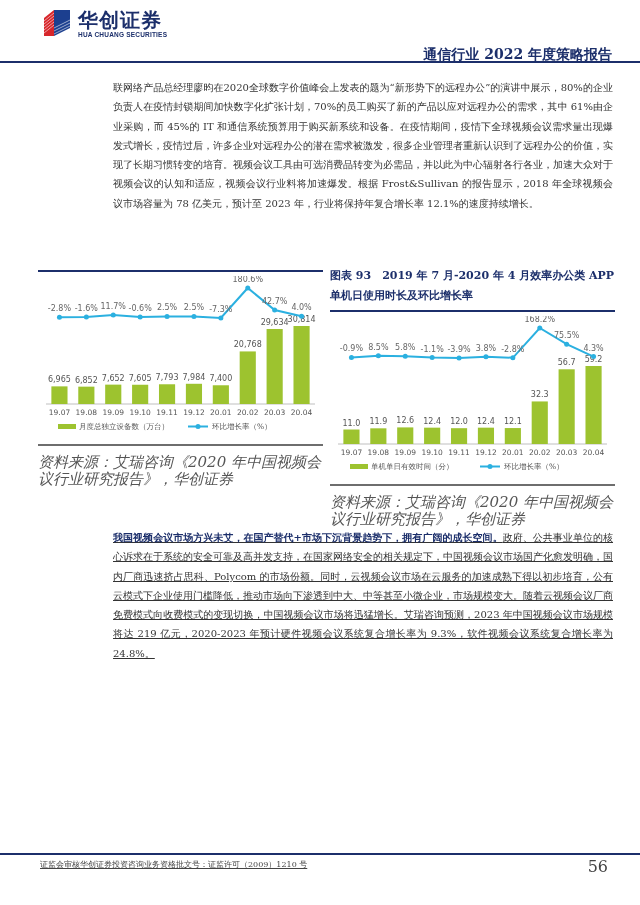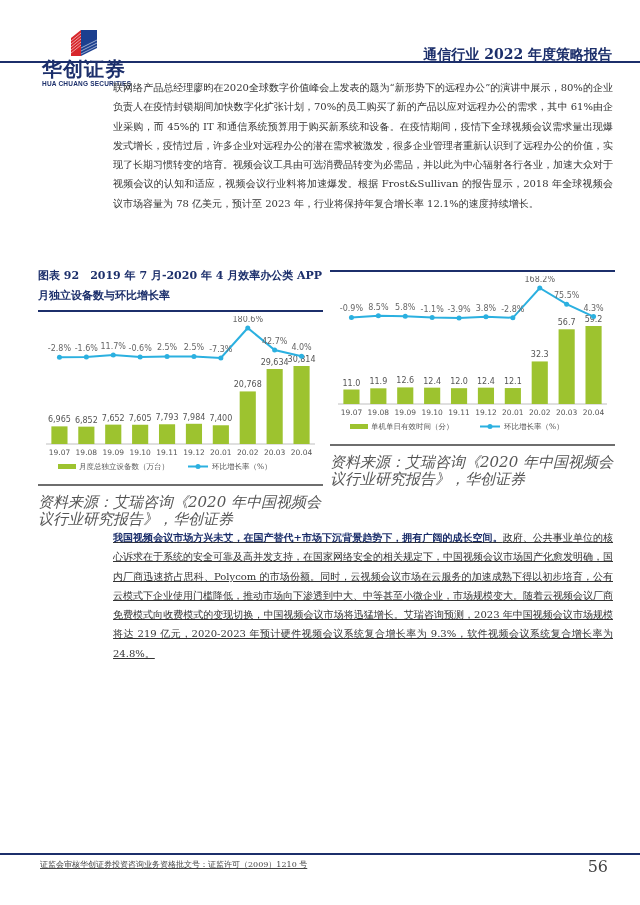--- a/index.html
+++ b/index.html
@@ -1,21 +1,21 @@
 <!DOCTYPE html>
 <html><head>
 <meta charset="utf-8">
 <style>
   * { margin: 0; padding: 0; box-sizing: border-box; }
   body {
     width: 640px; height: 905px; background: #ffffff; position: relative; overflow: hidden;
     font-family: "DejaVu Serif", "Liberation Serif", serif; color: #333;
   }
   .header { position: absolute; top: 0; left: 0; width: 640px; height: 62px; }
-  .logo { position: absolute; left: 42px; top: 28px; display: flex; align-items: center; flex-direction: column; }
+  .logo { position: absolute; left: 42px; top: 8px; display: flex; align-items: center; }
   .logo-mark { width: 30px; height: 30px; position: relative; margin-right: 6px; }
   .logo-text { display: flex; flex-direction: column; }
   .logo-cn { font-family: "DejaVu Sans", sans-serif; font-weight: bold; font-size: 20px; color: #1c2f6b; letter-spacing: 1px; line-height: 22px; }
   .logo-en { font-family: "Liberation Sans", sans-serif; font-weight: bold; font-size: 6.5px; color: #1c2f6b; letter-spacing: 0.2px; }
   .report-title { position: absolute; right: 28px; top: 46px; font-size: 14px; font-weight: bold; color: #1c2f6b; }
   .header-rule { position: absolute; top: 61px; left: 0; width: 640px; height: 2px; background: #1c2f6b; }
 
   .para { position: absolute; left: 113px; width: 500px; font-size: 10px; line-height: 19.3px; color: #333; text-align: justify; }
   .para-1 { top: 78px; }
   .para-2 { top: 528px; text-decoration: underline; }
@@ -61,21 +61,20 @@
       <span class="logo-en">HUA CHUANG SECURITIES</span>
     </div>
   </div>
   <div class="report-title">通信行业 2022 年度策略报告</div>
   <div class="header-rule"></div>
 </div>
 
 <div class="para para-1">联网络产品总经理廖昀在2020全球数字价值峰会上发表的题为“新形势下的远程办公”的演讲中展示，80%的企业负责人在疫情封锁期间加快数字化扩张计划，70%的员工购买了新的产品以应对远程办公的需求，其中 61%由企业采购，而 45%的 IT 和通信系统预算用于购买新系统和设备。在疫情期间，疫情下全球视频会议需求量出现爆发式增长，疫情过后，许多企业对远程办公的潜在需求被激发，很多企业管理者重新认识到了远程办公的价值，实现了长期习惯转变的培育。视频会议工具由可选消费品转变为必需品，并以此为中心辐射各行各业，加速大众对于视频会议的认知和适应，视频会议行业料将加速爆发。根据 Frost&amp;Sullivan 的报告显示，2018 年全球视频会议市场容量为 78 亿美元，预计至 2023 年，行业将保持年复合增长率 12.1%的速度持续增长。</div>
 
 <div class="fig fig-left">
-  <div class="fig-title">图表 92　2019 年 7 月-2020 年 4 月效率办公类 APP 月独立设备数与环比增长率</div>
   <div class="fig-rule"></div>
   <div class="chart">
     <svg id="chart0" width="285" height="162">
         <line x1="8" y1="128" x2="277" y2="128" stroke="#bfbfbf" stroke-width="1"></line>
         <rect x="13.38" y="110.36937755565651" width="16.139999999999997" height="17.63062244434348" fill="#9dc32f"></rect>
         <text x="21.45" y="106.36937755565651" font-size="8" text-anchor="middle" fill="#555" font-family="DejaVu Sans, sans-serif">6,965</text>
         <text x="21.45" y="139" font-size="7.5" text-anchor="middle" fill="#555" font-family="DejaVu Sans, sans-serif">19.07</text>
         <rect x="40.279999999999994" y="110.65541636918283" width="16.139999999999997" height="17.344583630817162" fill="#9dc32f"></rect>
         <text x="48.349999999999994" y="106.65541636918283" font-size="8" text-anchor="middle" fill="#555" font-family="DejaVu Sans, sans-serif">6,852</text>
         <text x="48.349999999999994" y="139" font-size="7.5" text-anchor="middle" fill="#555" font-family="DejaVu Sans, sans-serif">19.08</text>
@@ -129,20 +128,21 @@
         <line x1="150" y1="150.5" x2="170" y2="150.5" stroke="#2bb0e0" stroke-width="2"></line>
         <circle cx="160" cy="150.5" r="2.5" fill="#2bb0e0"></circle>
         <text x="174" y="153" font-size="7.5" fill="#555" font-family="DejaVu Sans, sans-serif">环比增长率（%）</text>
       </svg>
   </div>
   <div class="fig-foot-rule"></div>
   <div class="source">资料来源：艾瑞咨询《2020 年中国视频会议行业研究报告》，华创证券</div>
 </div>
 
 <div class="fig fig-right">
+  <div class="fig-title">图表 93　2019 年 7 月-2020 年 4 月效率办公类 APP 单机日使用时长及环比增长率</div>
   <div class="fig-rule"></div>
   <div class="chart">
     <svg id="chart1" width="285" height="162">
         <line x1="8" y1="128" x2="277" y2="128" stroke="#bfbfbf" stroke-width="1"></line>
         <rect x="13.38" y="113.50675675675676" width="16.139999999999997" height="14.493243243243242" fill="#9dc32f"></rect>
         <text x="21.45" y="109.50675675675676" font-size="8" text-anchor="middle" fill="#555" font-family="DejaVu Sans, sans-serif">11.0</text>
         <text x="21.45" y="139" font-size="7.5" text-anchor="middle" fill="#555" font-family="DejaVu Sans, sans-serif">19.07</text>
         <rect x="40.279999999999994" y="112.32094594594595" width="16.139999999999997" height="15.679054054054054" fill="#9dc32f"></rect>
         <text x="48.349999999999994" y="108.32094594594595" font-size="8" text-anchor="middle" fill="#555" font-family="DejaVu Sans, sans-serif">11.9</text>
         <text x="48.349999999999994" y="139" font-size="7.5" text-anchor="middle" fill="#555" font-family="DejaVu Sans, sans-serif">19.08</text>

